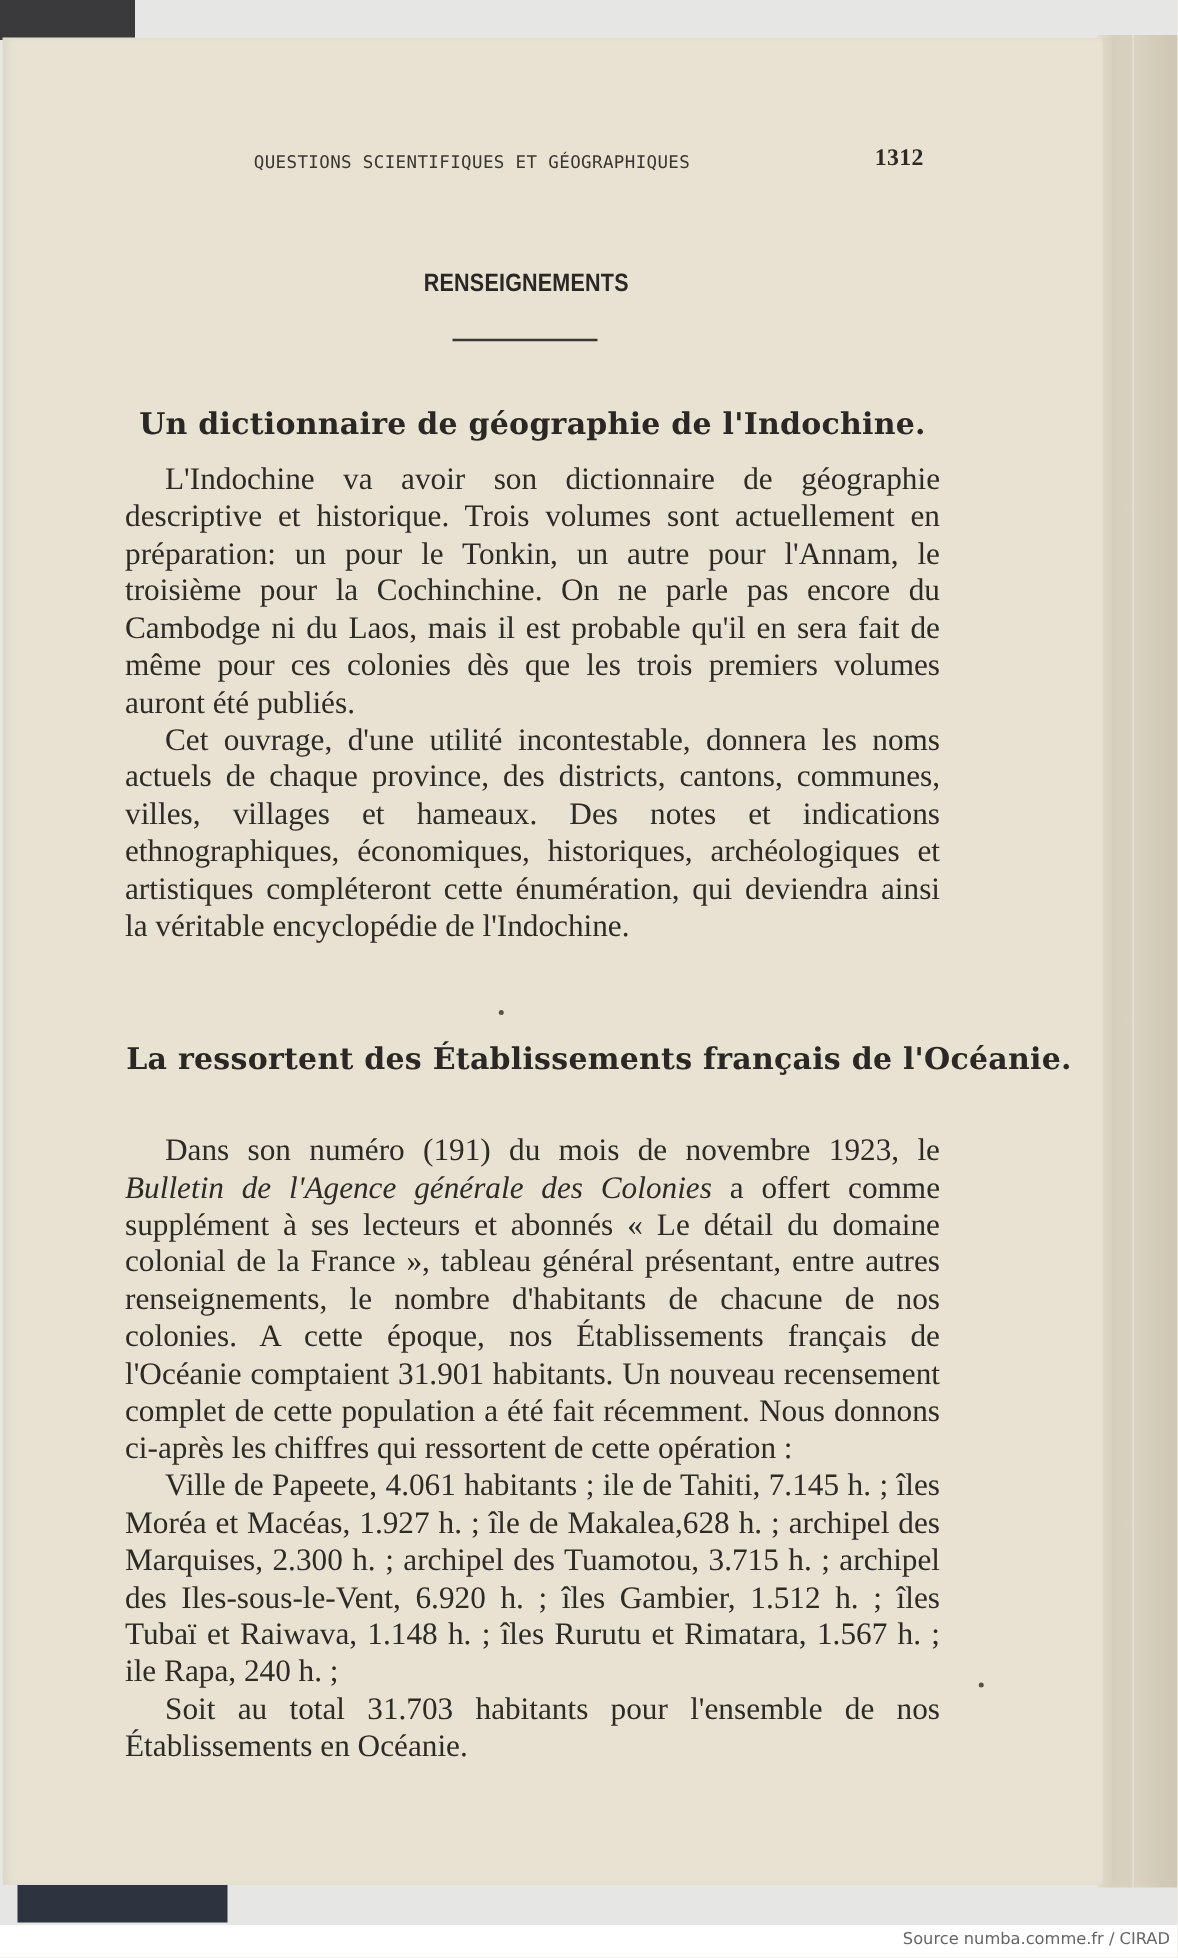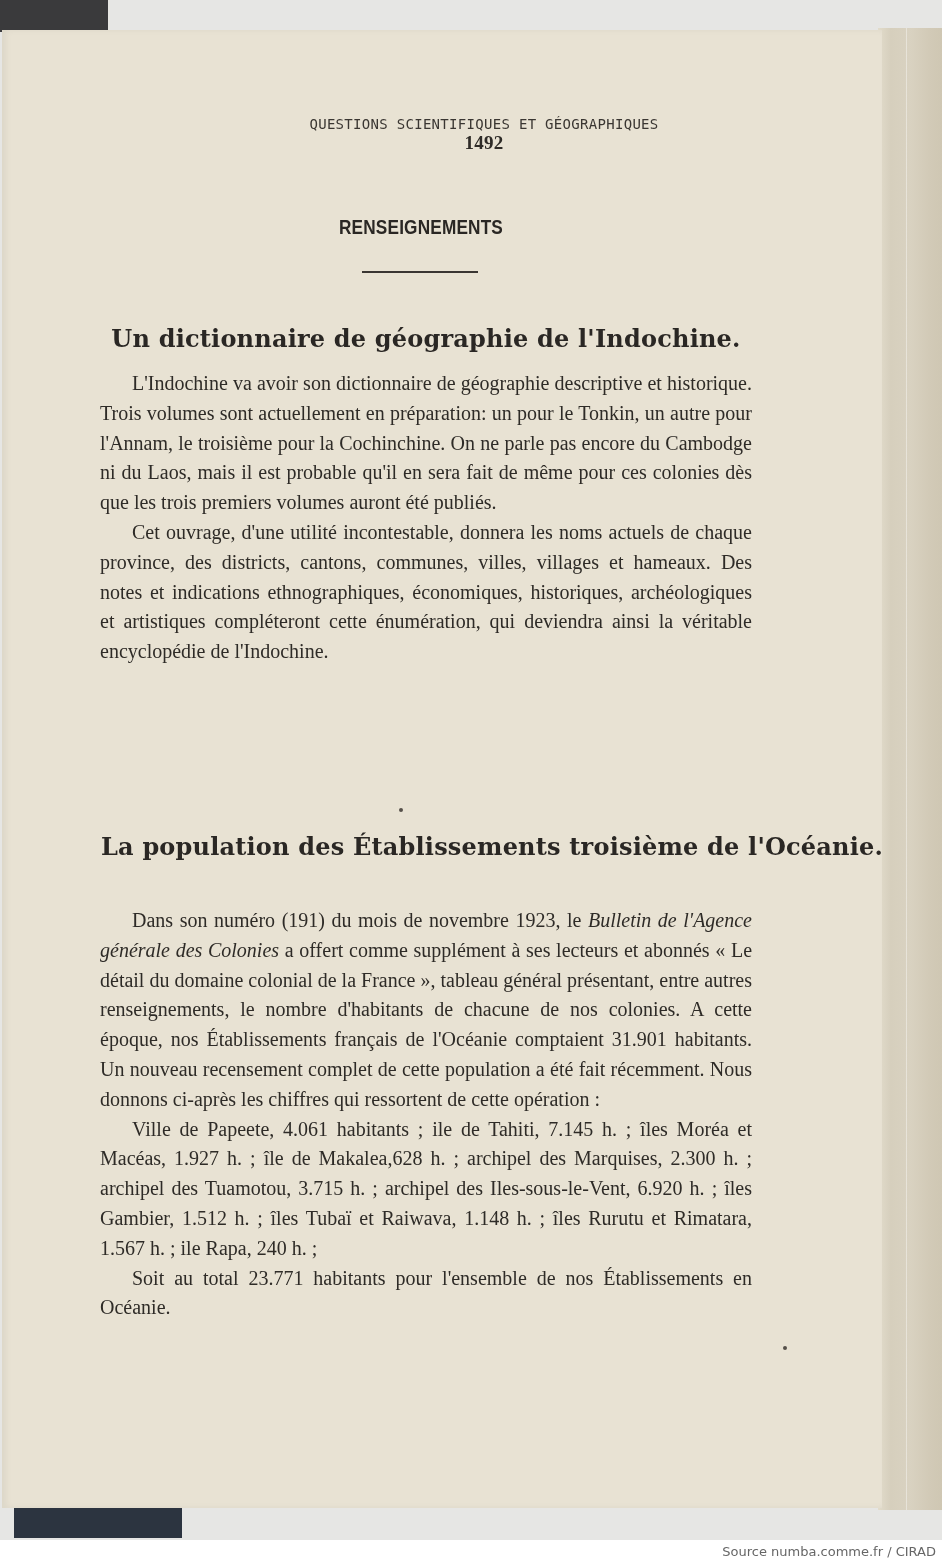--- a/index.html
+++ b/index.html
@@ -32,24 +32,24 @@
     .page-edge {
       position: absolute; left: 878px; top: 28px;
       width: 64px; height: 1482px;
       background: linear-gradient(90deg, #e2dccb 0%, #d6cfbd 20%, #d9d2c1 50%, #d2cab7 80%, #cfc7b3 100%);
     }
     .page-edge::before {
       content: ""; position: absolute; left: 28px; top: 0; width: 1px; height: 100%;
       background: rgba(255,255,255,0.4);
     }
     .running-head {
-      position: absolute; left: 216px; top: 116px; width: 536px;
+      position: absolute; left: 203px; top: 116px; width: 536px;
       font-family: "DejaVu Sans Mono", monospace;
       font-size: 14px; letter-spacing: 0.3px; color: #3a3632;
-      display: flex; justify-content: space-between; align-items: center; flex-direction: column;
+      display: flex; justify-content: space-between; align-items: flex-end;
     }
     .running-head .folio { font-family: "Liberation Serif", serif; font-size: 19px; font-weight: bold; color: #2e2b27; }
     .section-title {
       position: absolute; left: 0; top: 216px; width: 842px; text-align: center;
       font-family: "Liberation Sans", sans-serif; font-weight: bold;
       font-size: 20px; letter-spacing: 0.2px; color: #2a2724;
       transform: scaleX(0.86);
     }
     .rule {
       position: absolute; left: 362px; top: 271px; width: 116px; height: 2px;
@@ -59,21 +59,21 @@
       position: absolute; left: 98px; width: 656px;
       font-family: "DejaVu Serif", serif; font-weight: bold;
       font-size: 24px; color: #2a2724; letter-spacing: 0.2px;
       white-space: nowrap;
     }
     .h1 { top: 324px; text-align: center; }
     .h2 { top: 832px; text-align: left; left: 101px; }
     .para {
       position: absolute; left: 100px; width: 652px;
       font-family: "Liberation Serif", serif;
-      font-size: 20px; line-height: 29.8px; color: #2e2b27;
+      font-size: 25px; line-height: 29.8px; color: #2e2b27;
       text-align: justify; text-align-last: left;
     }
     .para p { margin: 0; text-indent: 32px; }
     .p1 { top: 369px; }
     .p2 { top: 906px; }
     i { font-style: italic; }
     .dot {
       position: absolute; width: 4px; height: 4px; border-radius: 50%; background: #55504a;
     }
     .source-credit {
@@ -85,38 +85,38 @@
 <body>
 
 <div class="scan-bg"></div>
 <div class="corner-dark-top"></div>
 <div class="page-edge"></div>
 <div class="page"></div>
 <div class="corner-dark-bottom"></div>
 
 <div class="running-head">
   <span>QUESTIONS SCIENTIFIQUES ET GÉOGRAPHIQUES</span>
-  <span class="folio">1492</span>
+  <span class="folio">1312</span>
 </div>
 
 <div class="section-title">RENSEIGNEMENTS</div>
 <div class="rule"></div>
 
 <div class="article-heading h1">Un dictionnaire de géographie de l'Indochine.</div>
 
 <div class="para p1">
   <p>L'Indochine va avoir son dictionnaire de géographie descriptive et historique. Trois volumes sont actuellement en préparation: un pour le Tonkin, un autre pour l'Annam, le troisième pour la Cochinchine. On ne parle pas encore du Cambodge ni du Laos, mais il est probable qu'il en sera fait de même pour ces colonies dès que les trois premiers volumes auront été publiés.</p>
   <p>Cet ouvrage, d'une utilité incontestable, donnera les noms actuels de chaque province, des districts, cantons, communes, villes, villages et hameaux. Des notes et indications ethnographiques, économiques, historiques, archéologiques et artistiques compléteront cette énumération, qui deviendra ainsi la véritable encyclopédie de l'Indochine.</p>
 </div>
 
 <div class="dot" style="left:399px; top:808px;"></div>
 
-<div class="article-heading h2">La population des Établissements troisième de l'Océanie.</div>
+<div class="article-heading h2">La ressortent des Établissements français de l'Océanie.</div>
 
 <div class="para p2">
   <p><span>Dans son numéro (191) du mois de novembre 1923, le </span><i>Bulletin de l'Agence générale des Colonies</i><span> a offert comme supplément à ses lecteurs et abonnés « Le détail du domaine colonial de la France », tableau général présentant, entre autres renseignements, le nombre d'habitants de chacune de nos colonies. A cette époque, nos Établissements français de l'Océanie comptaient 31.901 habitants. Un nouveau recensement complet de cette population a été fait récemment. Nous donnons ci-après les chiffres qui ressortent de cette opération :</span></p>
   <p>Ville de Papeete, 4.061 habitants ; ile de Tahiti, 7.145 h. ; îles Moréa et Macéas, 1.927 h. ; île de Makalea,628 h. ; archipel des Marquises, 2.300 h. ; archipel des Tuamotou, 3.715 h. ; archipel des Iles-sous-le-Vent, 6.920 h. ; îles Gambier, 1.512 h. ; îles Tubaï et Raiwava, 1.148 h. ; îles Rurutu et Rimatara, 1.567 h. ; ile Rapa, 240 h. ;</p>
-  <p>Soit au total 23.771 habitants pour l'ensemble de nos Établissements en Océanie.</p>
+  <p>Soit au total 31.703 habitants pour l'ensemble de nos Établissements en Océanie.</p>
 </div>
 
 <div class="dot" style="left:783px; top:1346px;"></div>
 
 <div class="source-credit">Source numba.comme.fr / CIRAD</div>
 
 </body></html>

